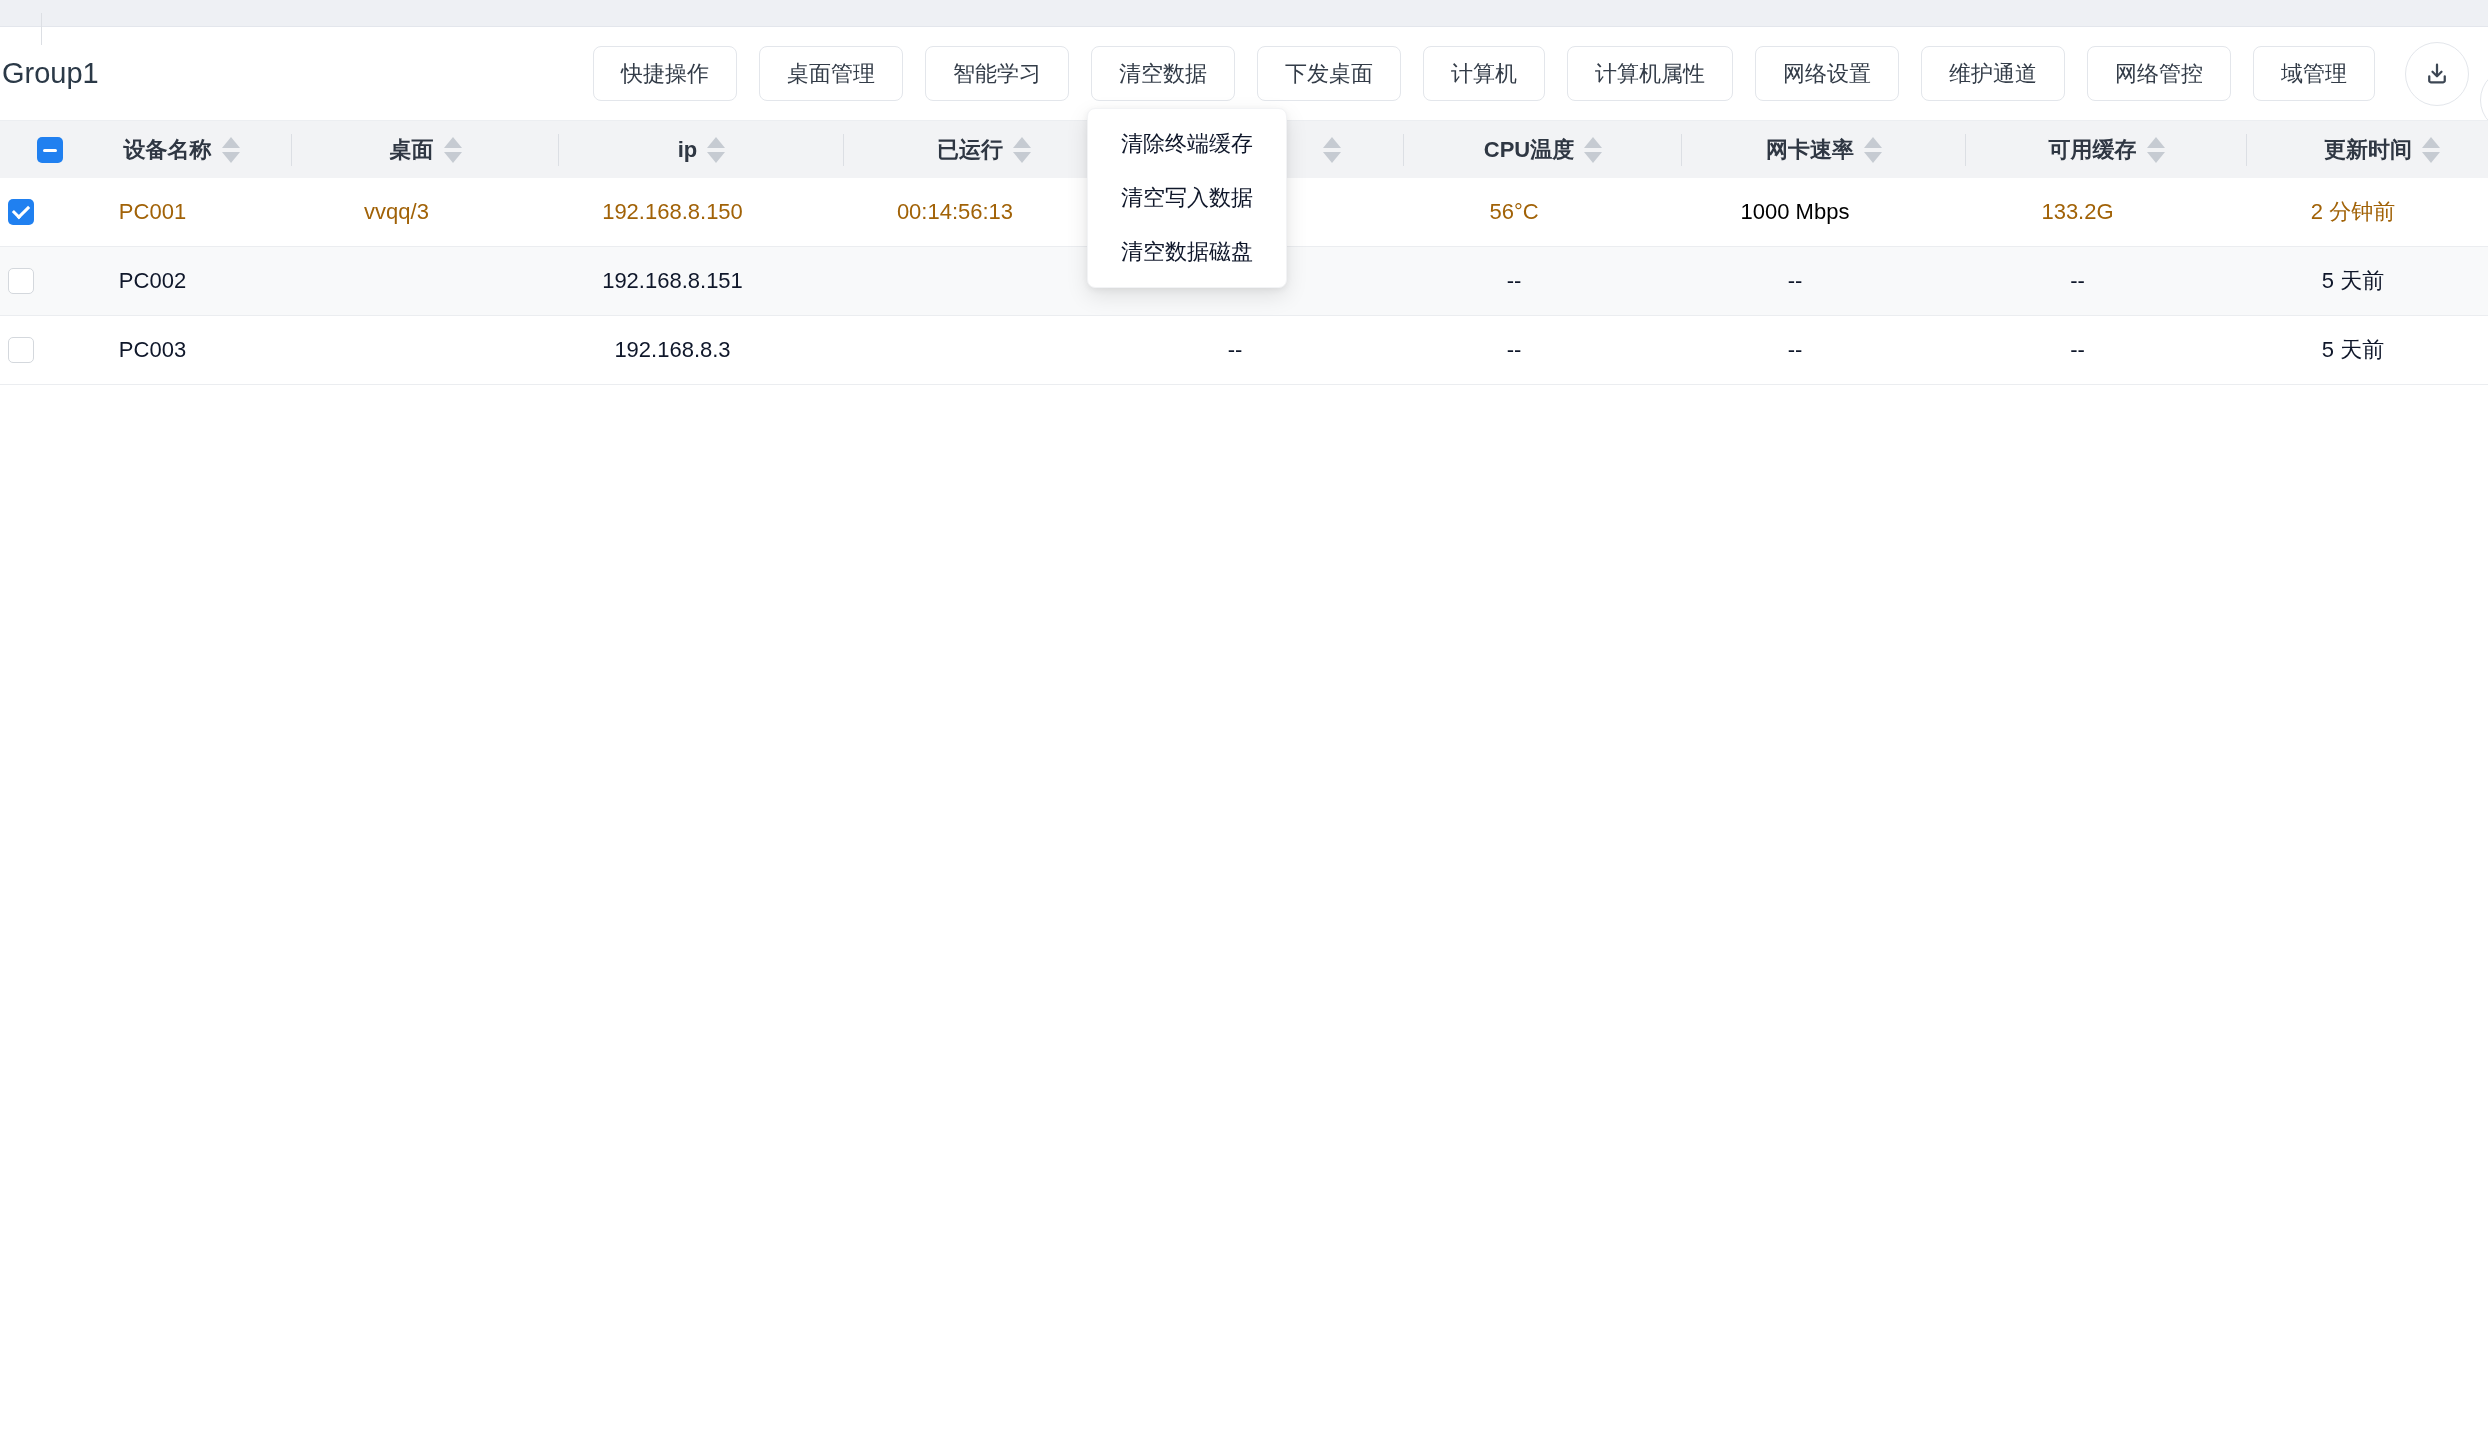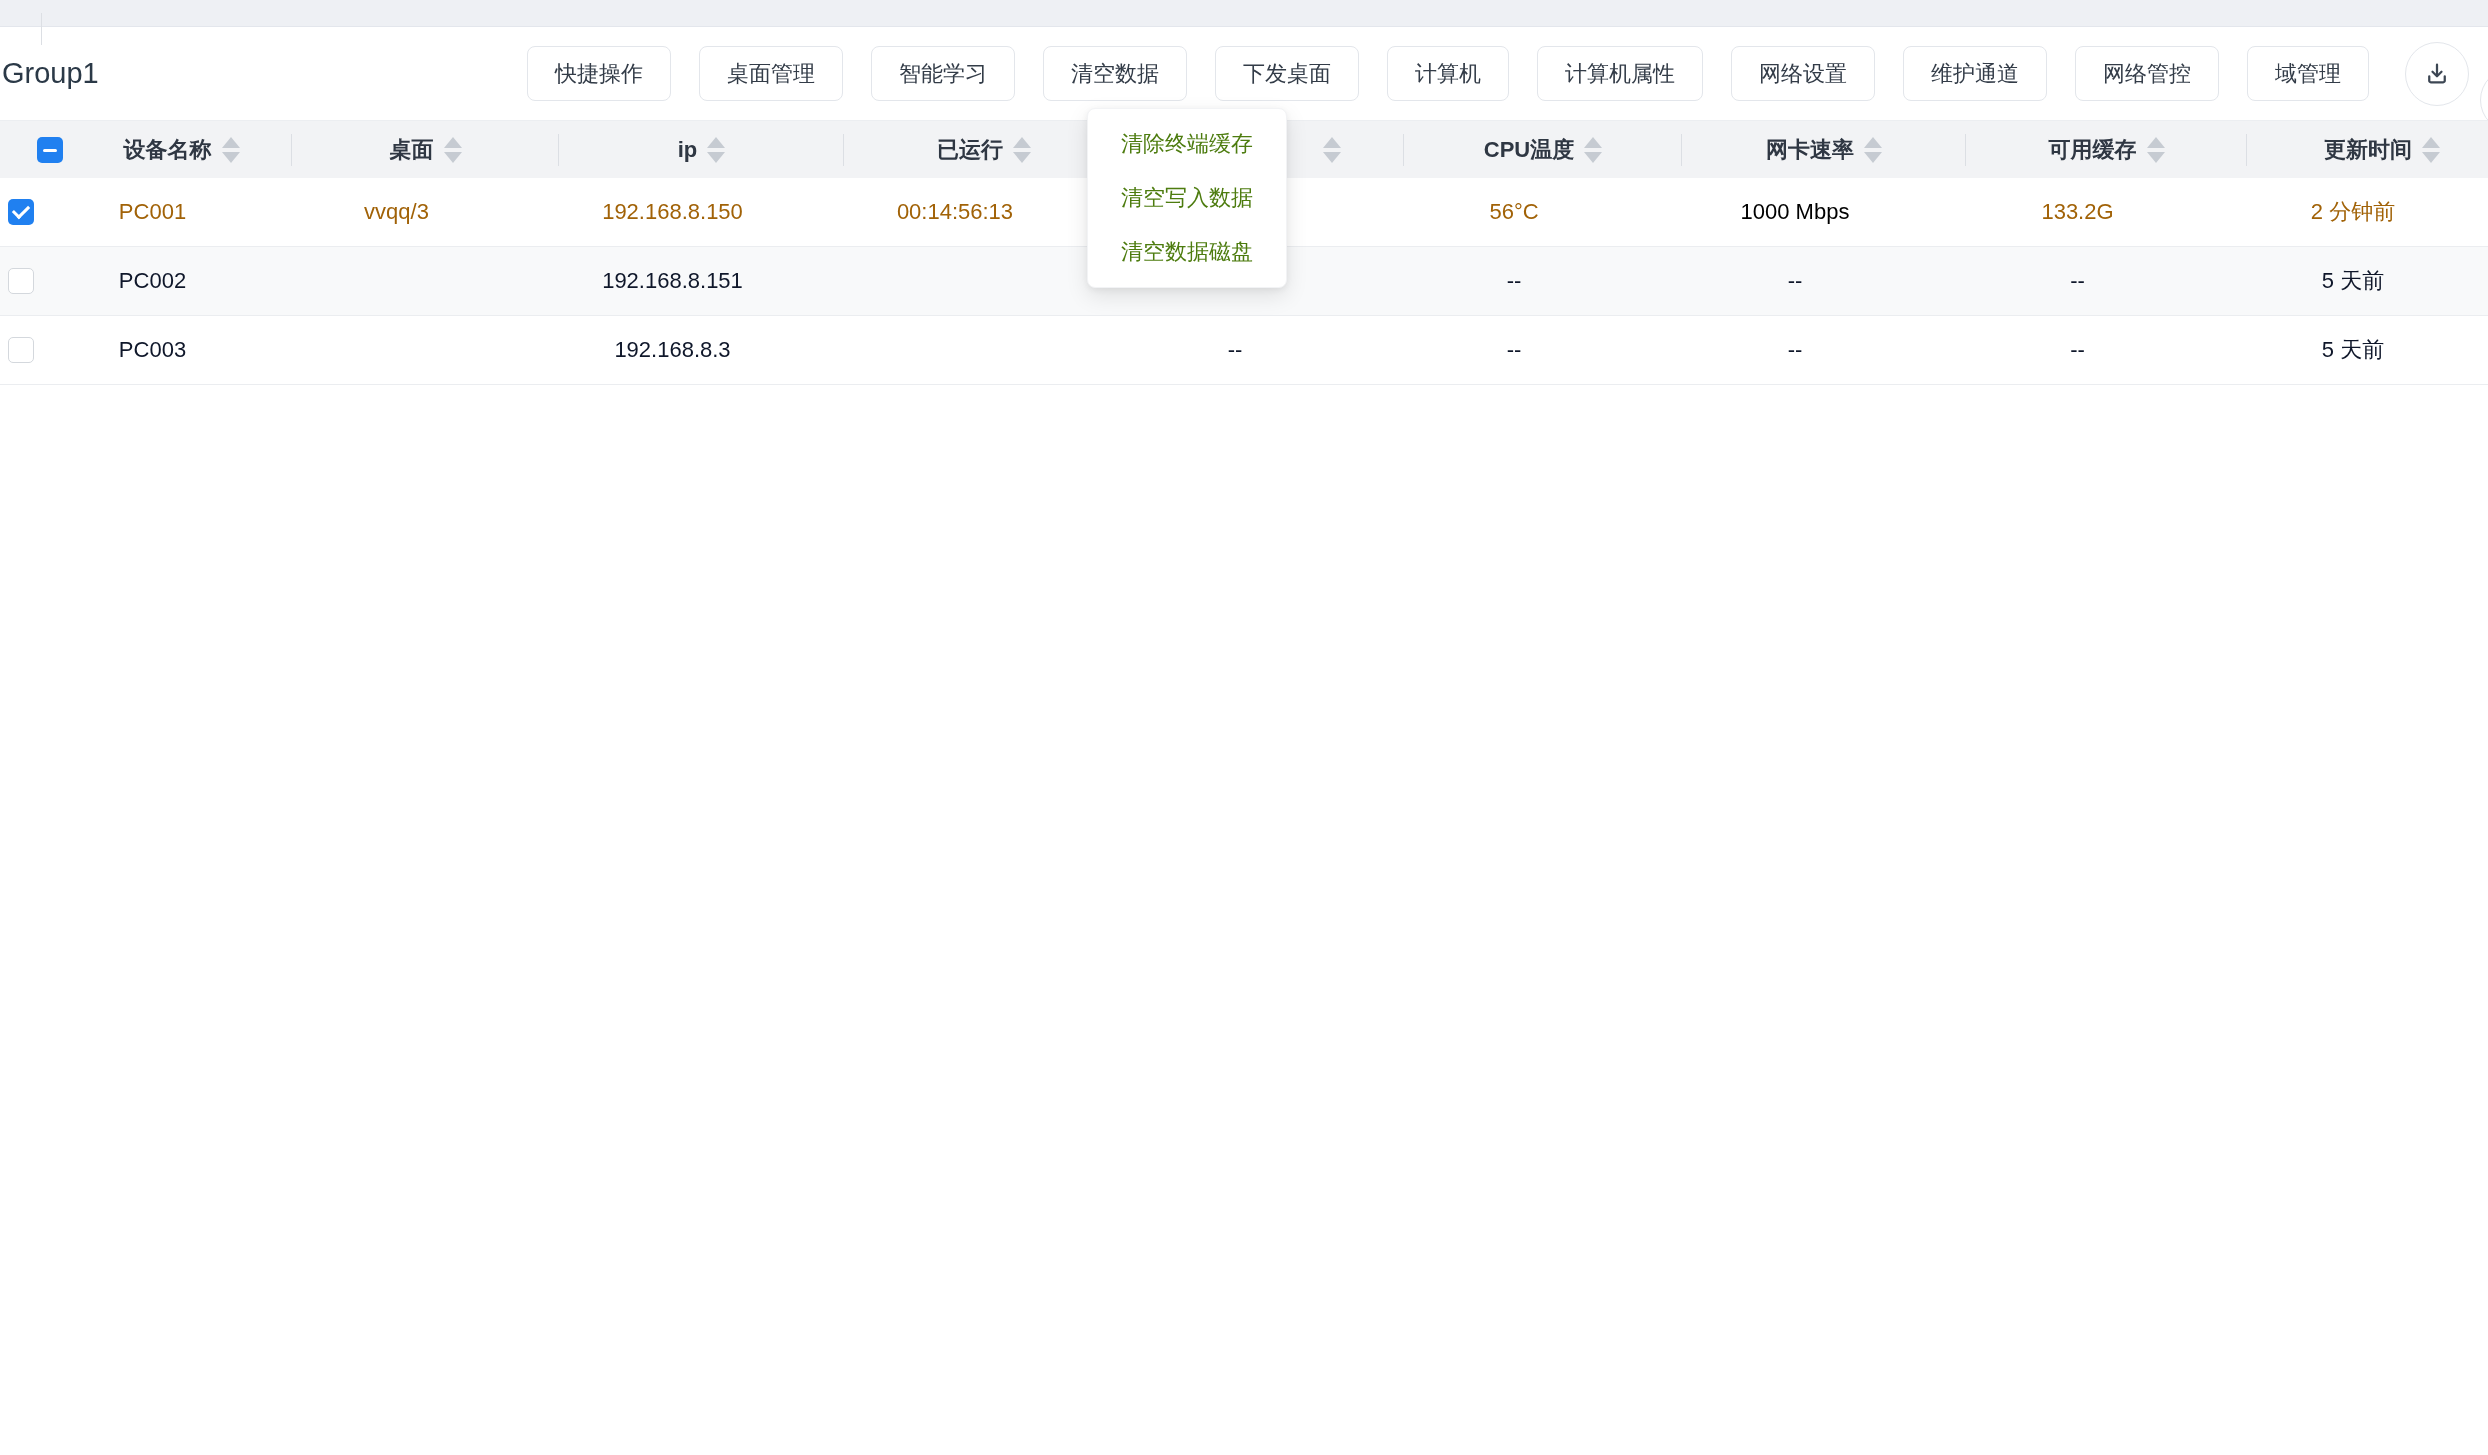--- a/index.html
+++ b/index.html
@@ -6,21 +6,21 @@
   html,body { background:#fff; }
   body { font-family:"Liberation Sans", sans-serif; }
   .screen { position:relative; width:2488px; height:1455px; background:#fff; overflow:hidden; }
 
   
   .topstrip { height:27px; background:#eef0f4; border-bottom:1px solid #e3e6ec; }
 
   
   .toolbar { position:relative; height:93px; display:flex; align-items:center; padding:0 19px 0 2px; background:#fff;justify-content:center; }
   .group-title { font-size:29px; color:#2b3947; line-height:1; }
-  .btn-row { margin-left:auto; display:flex; align-items:center; gap:28px; }
+  .btn-row { margin-left:auto; display:flex; align-items:center; gap:22px; }
   .tb-btn { height:55px; padding:0 27px; background:#fff; border:1px solid #e3e6eb; border-radius:8px;
             font-size:22px; color:#333c48; font-family:"Liberation Sans", sans-serif;
             display:flex; align-items:center; justify-content:center; cursor:pointer; white-space:nowrap; }
   .circle-btn { width:64px; height:64px; border-radius:50%; border:1px solid #e3e6eb; background:#fff;
                 display:flex; align-items:center; justify-content:center; cursor:pointer; margin-left:8px; }
   .edge-circle { position:absolute; left:2480px; top:41px; width:64px; height:64px; border-radius:50%;
                  border:1px solid #e3e6eb; background:#fff; }
 
   
   .grid-cols { display:grid; grid-template-columns:42px 221px 267px 285px 280px 280px 278px 284px 281px 270px; }
@@ -47,21 +47,21 @@
   .cb.minus::after { content:""; position:absolute; left:6px; top:12px; width:14px; height:3px; background:#fff; border-radius:1.5px; }
   .cb.check::after { content:""; position:absolute; left:5px; top:6px; width:13px; height:7px;
                      border-left:3px solid #fff; border-bottom:3px solid #fff; transform:rotate(-45deg); }
   .cb.off { background:#fff; border:1px solid #d4d8dd; }
 
   
   .menu { position:absolute; left:1087px; top:108px; width:200px; background:#fff; border-radius:8px;
           padding:8px 0; box-shadow:0 8px 22px rgba(0,0,0,0.10), 0 2px 6px rgba(0,0,0,0.06);
           border:1px solid #f2f3f5; z-index:20; }
   .menu-item { height:54px; display:flex; align-items:center; justify-content:center;
-               font-size:22px; color:#4d7c0f; cursor:pointer; white-space:nowrap; }
+               font-size:22px; color:#0f172a; cursor:pointer; white-space:nowrap; }
 </style>
 </head>
 <body>
 
 <div class="screen">
 
   <div class="topstrip"></div>
 
   <div class="toolbar">
     <div class="group-title">Group1</div>

